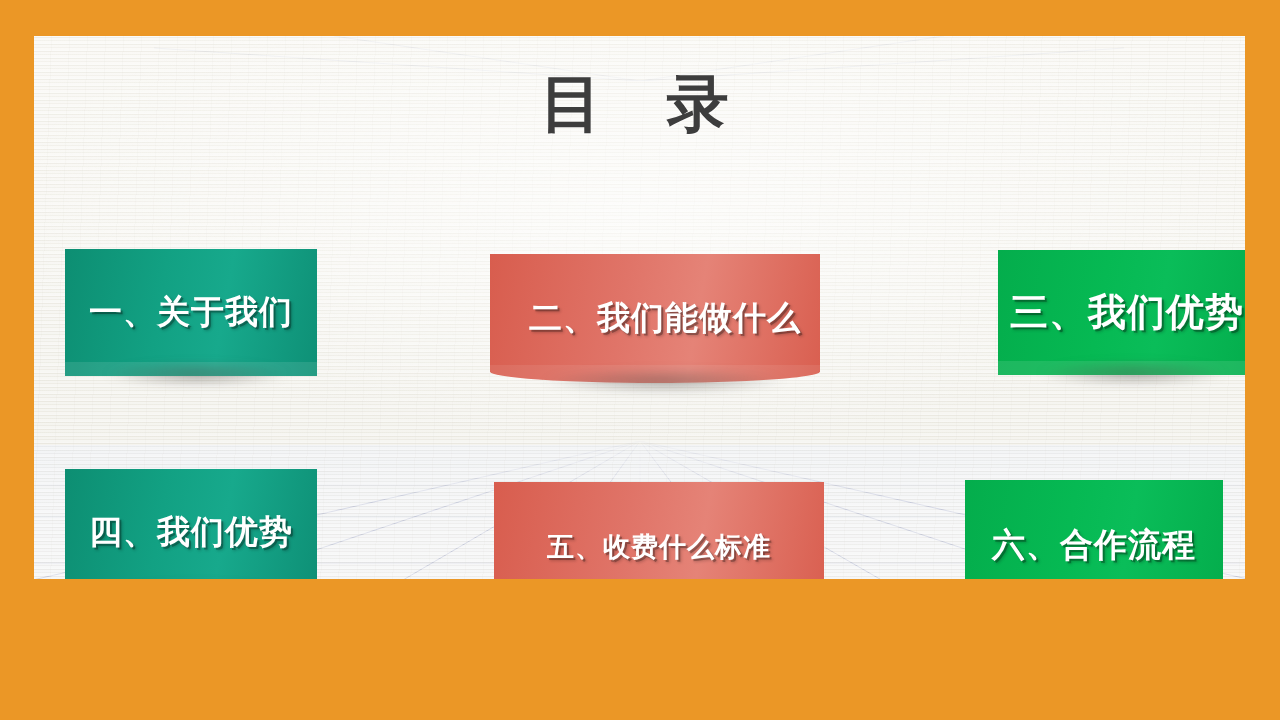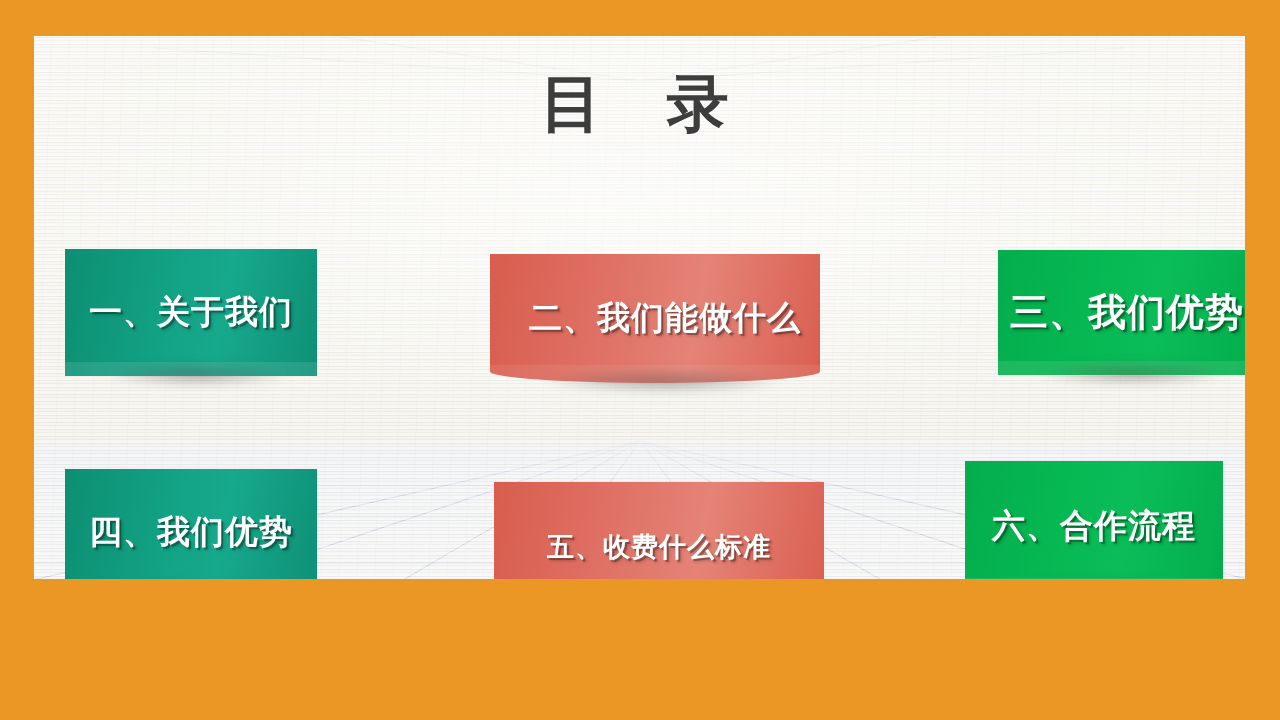--- a/index.html
+++ b/index.html
@@ -282,18 +282,18 @@
 
     <div class="card teal" style="left:25px; top:433px; width:252px; height:127px; font-size:33px; letter-spacing:1px;">
       <span class="label">四、我们优势</span>
     </div>
 
     <div class="card red curved" style="left:460px; top:438px; width:330px; height:129px; font-size:27px; letter-spacing:1px;
                 border-radius: 0 0 50% 50% / 0 0 9% 9%; margin-top: 8px;">
       <span class="label">五、收费什么标准</span>
     </div>
 
-    <div class="card green" style="left:931px; top:425px; width:258px; height:131px; font-size:33px; letter-spacing:1px;">
+    <div class="card green" style="left:931px; top:444px; width:258px; height:131px; font-size:33px; letter-spacing:1px;">
       <span class="label">六、合作流程</span>
     </div>
 
   </div>
 </div>
 
 </body></html>

